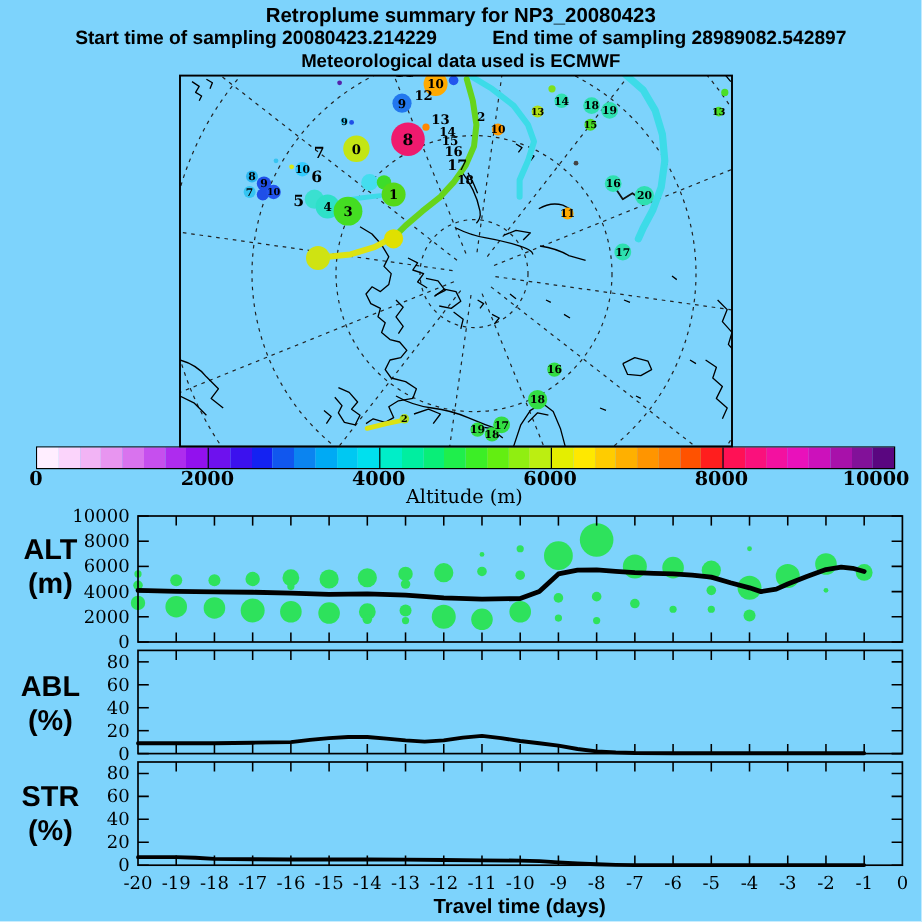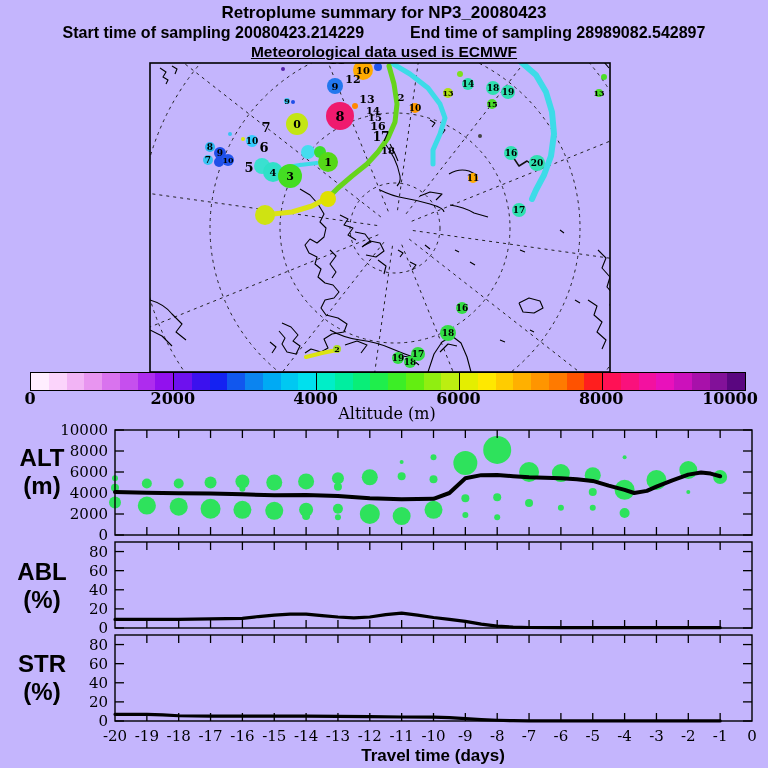--- a/index.html
+++ b/index.html
@@ -1,21 +1,21 @@
 <!DOCTYPE html>
 <html><head>
 <meta charset="utf-8">
 <style>
   html,body{margin:0;padding:0;background:#fff;}
-  #page{position:relative;width:768px;height:768px;background:#c4b5fd;overflow:hidden;
+  #page{position:relative;width:768px;height:768px;background:#7dd3fc;overflow:hidden;
         font-family:"Liberation Sans",sans-serif;}
   .ttl{position:absolute;left:0;width:768px;text-align:center;font-weight:bold;color:#000;}
   #title1{top:3px;font-size:17px;}
   #title2{top:24px;font-size:16px;display:flex;justify-content:center;gap:46px;}
-  #title3{top:43px;font-size:15.5px;text-decoration:underline;}
+  #title3{top:43px;font-size:15.5px;}
   #cbar{position:absolute;left:30px;top:372px;width:714px;height:17px;display:flex;
         border:1.6px solid #000;}
   #cbar .seg{flex:1;}
   #cbar .div8{border-left:1.5px solid #000;}
   svg{position:absolute;left:0;top:0;pointer-events:none;}
   text{fill:#000;}
 </style>
 </head>
 <body>
 

